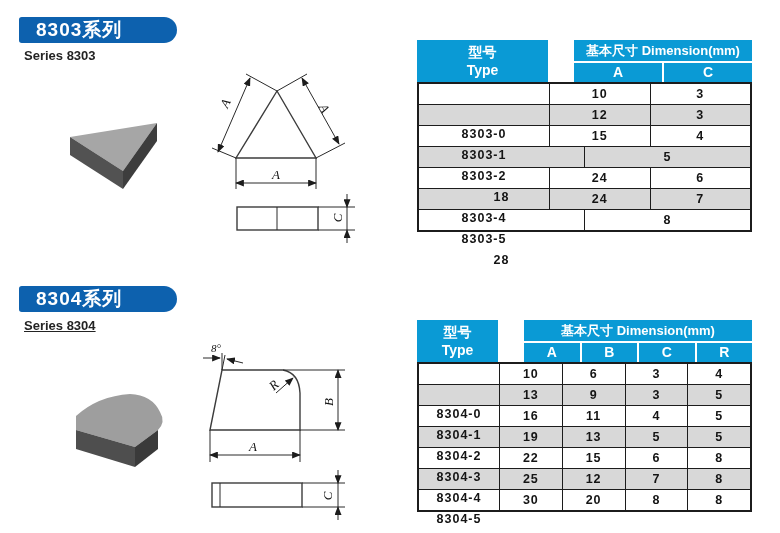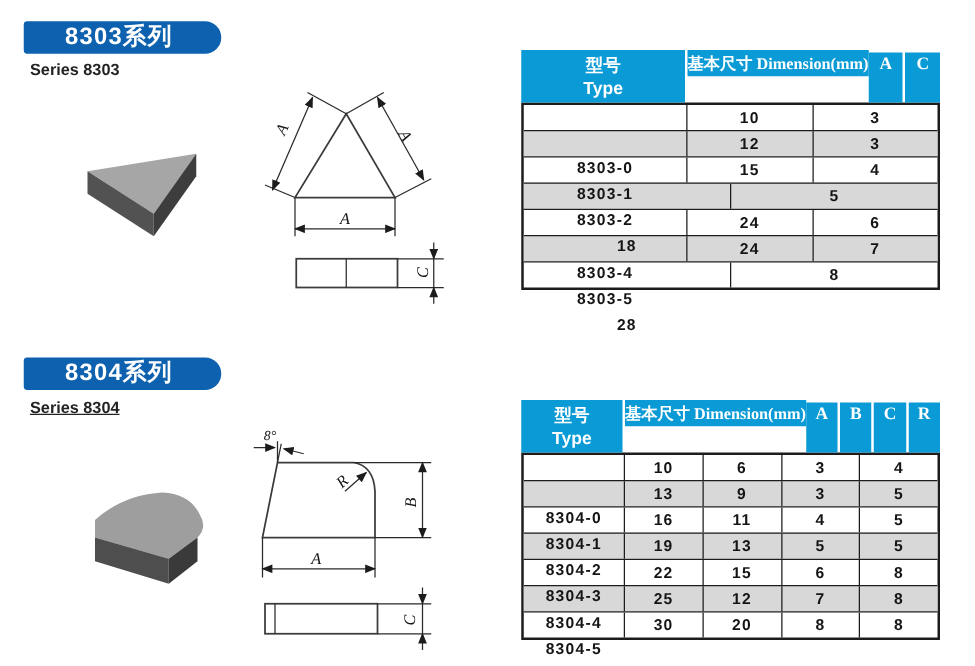--- a/index.html
+++ b/index.html
@@ -3,34 +3,34 @@
 <meta charset="utf-8">
 <style>
   html,body{margin:0;padding:0;}
   body{
     width:780px;height:533px;position:relative;background:#ffffff;
     font-family:"Liberation Sans",sans-serif;overflow:hidden;
   }
   .banner{
     position:absolute;left:19px;width:158px;height:26px;
     background:#0d61ae;color:#fff;font-weight:bold;font-size:19px;
-    line-height:26px;padding-left:33px;box-sizing:border-box;
+    line-height:26px;padding-left:17px;box-sizing:border-box;
     border-radius:3px 14px 14px 3px;letter-spacing:1px;
   }
   .series-sub{
     position:absolute;left:24px;font-size:13px;font-weight:bold;color:#232323;
   }
   .dtable{position:absolute;left:417px;width:335px;}
-  .dt-head{display:flex;height:42px;}
+  .dt-head{display:flex;height:42px;gap:24px;}
   .dt-type{
     background:#0a9ad5;color:#fff;font-weight:bold;text-align:center;
     display:flex;flex-direction:column;justify-content:center;
     font-size:14px;line-height:1.3;box-sizing:border-box;
   }
-  .dt-right{flex:1;margin-left:2px;display:flex;flex-direction:row;font-family:Liberation Serif, serif;}
+  .dt-right{flex:1;margin-left:2px;display:flex;flex-direction:column;}
   .dt-dim{
     height:21px;line-height:21px;background:#0a9ad5;color:#fff;
     font-weight:bold;font-size:13px;text-align:center;
   }
   .dt-cols{display:flex;margin-top:2px;flex:1;}
   .dt-col{
     flex:1;background:#0a9ad5;color:#fff;font-weight:bold;font-size:14px;
     text-align:center;line-height:19px;
   }
   .dt-col + .dt-col{margin-left:2px;}

